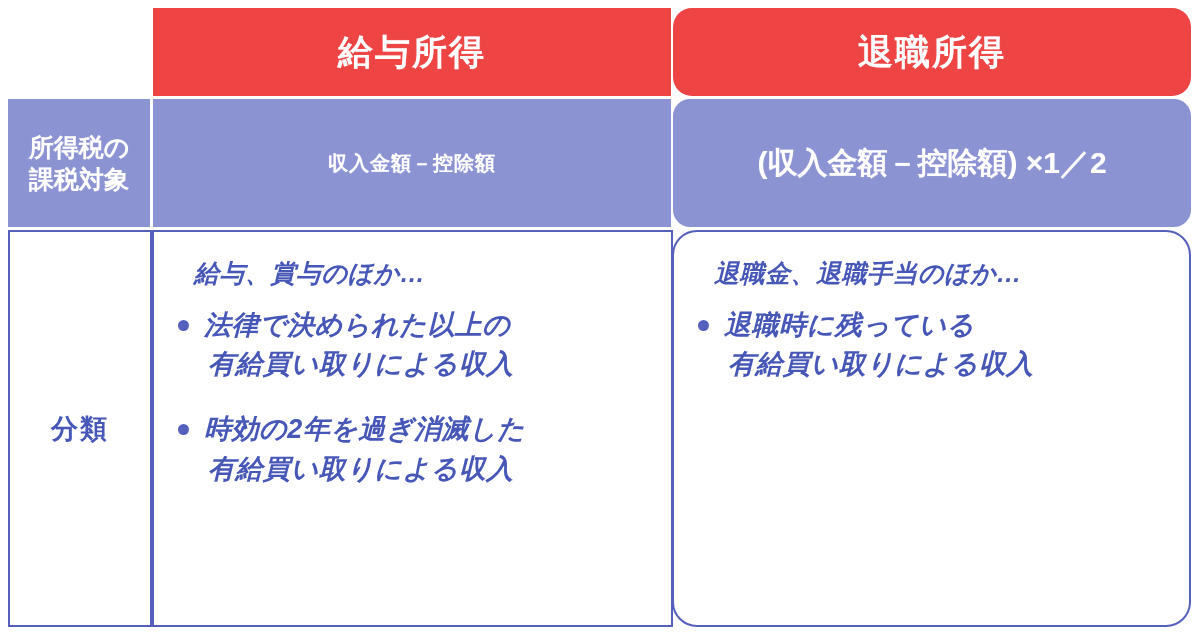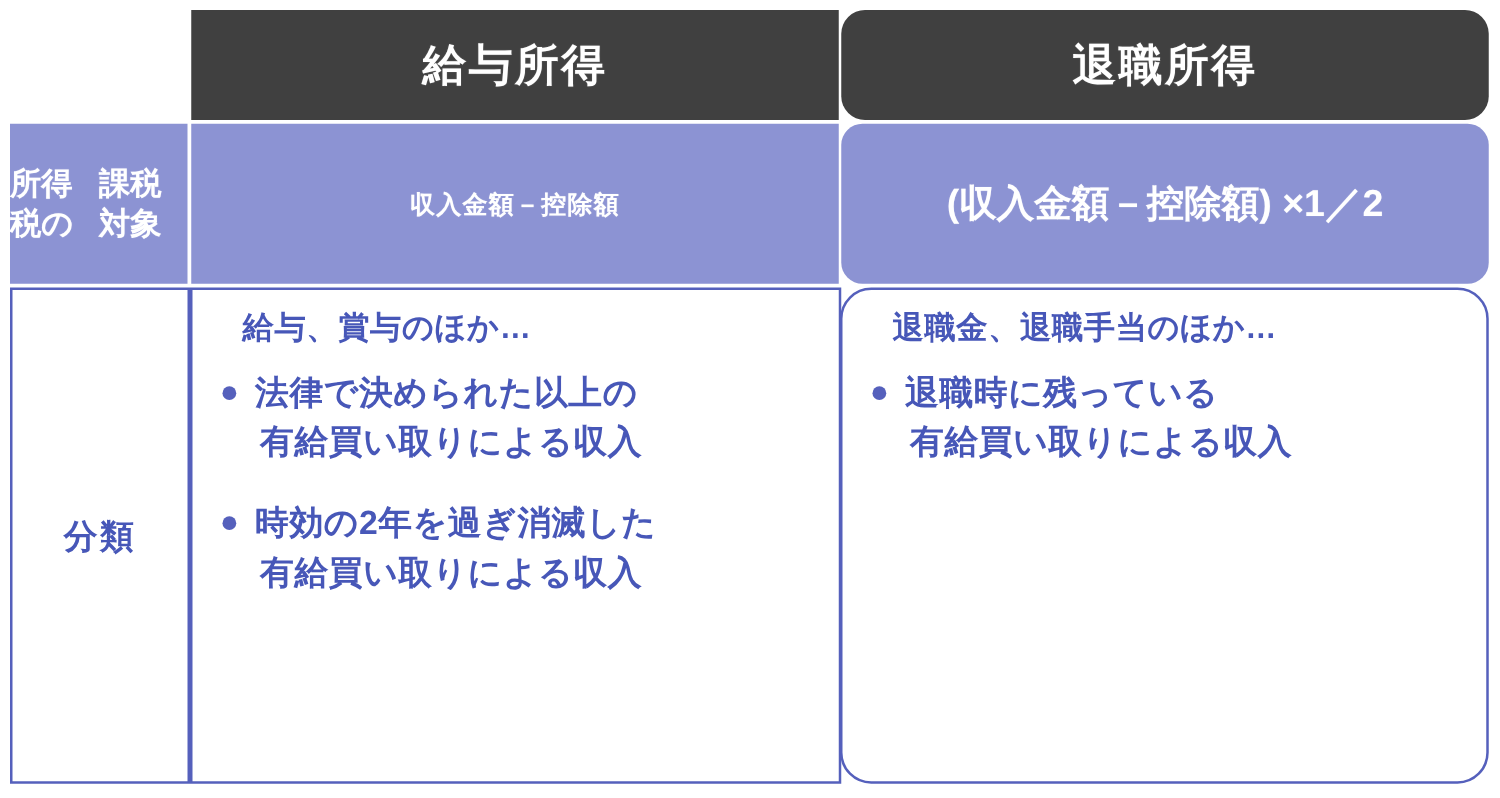--- a/index.html
+++ b/index.html
@@ -8,48 +8,48 @@
     font-family:"Liberation Sans","DejaVu Sans",sans-serif;
     overflow:hidden;
   }
   .sheet{position:relative;width:1200px;height:638px;}
 
   
   .cell{position:absolute;box-sizing:border-box;}
 
   
   .hdr{
-    background:#404040;color:#ffffff;
+    background:#ef4444;color:#ffffff;
     display:flex;align-items:center;justify-content:center;
     font-weight:bold;font-size:35px;letter-spacing:2px;
     text-shadow:0 0 1px rgba(255,255,255,.35);
   }
   
   .band{
     background:#8C93D3;color:#ffffff;
     display:flex;align-items:center;justify-content:center;
     font-weight:bold;
     text-shadow:0 0 1px rgba(255,255,255,.35);
   }
-  .band.label{font-size:25px;line-height:1.28;flex-direction:row;}
+  .band.label{font-size:25px;line-height:1.28;flex-direction:column;}
   .band.formula{font-size:20px;letter-spacing:1px;}
   .band.formula2{font-size:30px;letter-spacing:0px;border-radius:17px;}
 
   
   .body-cell{
     background:#ffffff;color:#4757B8;
     border:2px solid #5560BC;
   }
   .body-label{
     display:flex;align-items:center;justify-content:center;
     font-weight:bold;font-size:27px;letter-spacing:2px;
   }
   .body-content{
-    padding:12px 0 0 22px;
-    font-weight:bold;font-size:27px;line-height:1.46;
+    padding:23px 0 0 22px;
+    font-weight:bold;font-size:27px;line-height:1.46;font-style:italic;
   }
   .lead{margin:0 0 14px 18px;font-size:25px;letter-spacing:.5px;}
   .bullets{list-style:none;margin:0;padding:0;}
   .bullets li{
     position:relative;padding-left:28px;margin-bottom:26px;
     letter-spacing:.5px;
   }
   .bullets li:last-child{margin-bottom:0;}
   .bullets li .dot{
     position:absolute;left:2px;top:14px;

